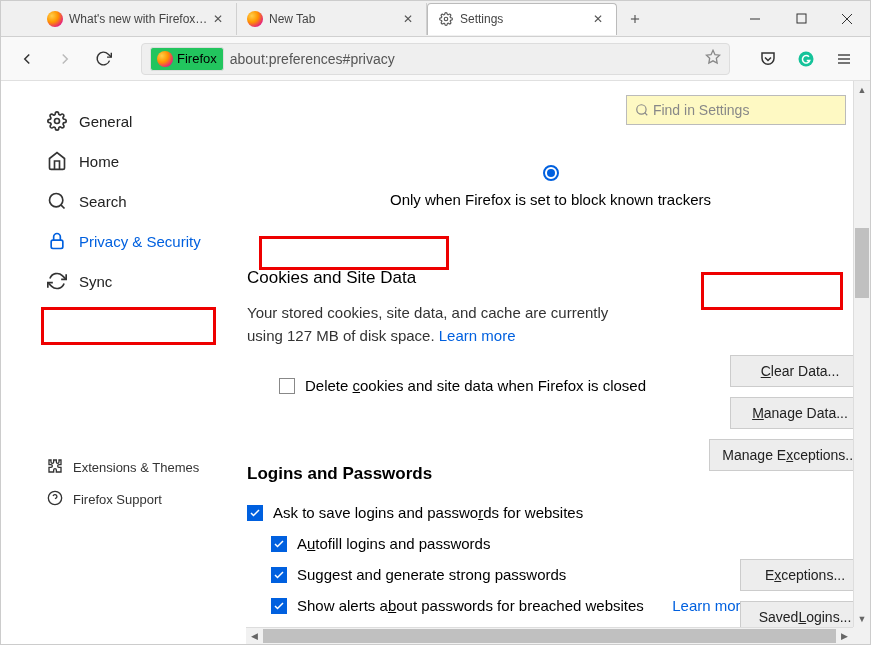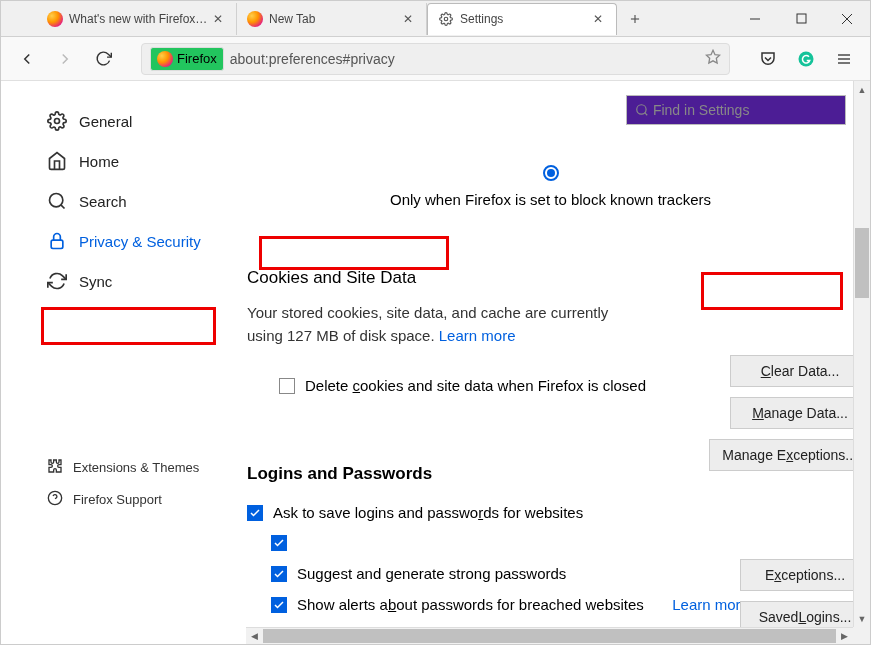--- a/index.html
+++ b/index.html
@@ -29,21 +29,21 @@
 
 .content { display: flex; height: calc(100% - 80px - 17px); position: relative; }
 .sidebar { width: 230px; padding: 20px 12px 0 40px; }
 .nav-item { display: flex; align-items: center; gap: 12px; height: 40px; font-size: 15px; color: #222; cursor: pointer; padding: 0 6px; border-radius: 4px; }
 .nav-item.active { color: #0060df; }
 .nav-item .icn { width: 20px; height: 20px; display: flex; align-items: center; justify-content: center; }
 .sidebar-gap { height: 150px; }
 .helper-item { display: flex; align-items: center; gap: 10px; height: 32px; font-size: 13px; color: #333; cursor: pointer; padding: 0 6px; }
 
 .main { flex: 1; padding: 16px 24px 0 16px; overflow: hidden; position: relative; }
-.search-set { position: absolute; right: 24px; top: 14px; width: 220px; height: 30px; border: 1px solid #bbb; display: flex; align-items: center; padding: 0 8px; font-size: 14px; color: #888; background: #4c1d95; }
+.search-set { position: absolute; right: 24px; top: 14px; width: 220px; height: 30px; border: 1px solid #bbb; display: flex; align-items: center; padding: 0 8px; font-size: 14px; color: #888; background: #fef9c3; }
 .radio-row { display: flex; align-items: center; gap: 10px; margin-top: 68px; margin-left: 8px; font-size: 15px; flex-direction: column; }
 .radio-dot { width: 16px; height: 16px; border: 2px solid #0060df; border-radius: 50%; display: flex; align-items: center; justify-content: center; }
 .radio-dot:after { content: ""; width: 8px; height: 8px; background: #0060df; border-radius: 50%; }
 
 h2.section { font-size: 17px; font-weight: 400; margin-top: 60px; display: inline-block; }
 .desc { font-size: 15px; color: #333; margin-top: 14px; max-width: 400px; line-height: 1.5; }
 .link { color: #0060df; cursor: pointer; }
 .btn { min-width: 140px; height: 32px; background: #ededed; border: 1px solid #ccc; font-size: 14px; color: #222; cursor: pointer; padding: 0 12px; display: flex; align-items: center; justify-content: center; }
 .right-col { position: absolute; right: 0px; top: 274px; display: flex; flex-direction: column; gap: 10px; align-items: flex-end; }
 .right-col2 { position: absolute; right: 0px; top: 478px; display: flex; flex-direction: column; gap: 10px; align-items: flex-end; }
@@ -286,20 +286,21 @@
           </svg>
         </div>
       <span>Ask to save logins and passwo<span class="underline">r</span>ds for websites</span>
     </div>
     <div class="chk-row indent">
       <div class="chk checked">
           <svg viewBox="0 0 24 24" stroke="#fff" stroke-width="3" fill="none">
             <polyline points="20 6 9 17 4 12"></polyline>
           </svg>
         </div>
+      <span>A<span class="underline">u</span>tofill logins and passwords</span>
     </div>
     <div class="chk-row indent">
       <div class="chk checked">
           <svg viewBox="0 0 24 24" stroke="#fff" stroke-width="3" fill="none">
             <polyline points="20 6 9 17 4 12"></polyline>
           </svg>
         </div>
       <span>Su<span class="underline">g</span>gest and generate strong passwords</span>
     </div>
     <div class="chk-row indent">

